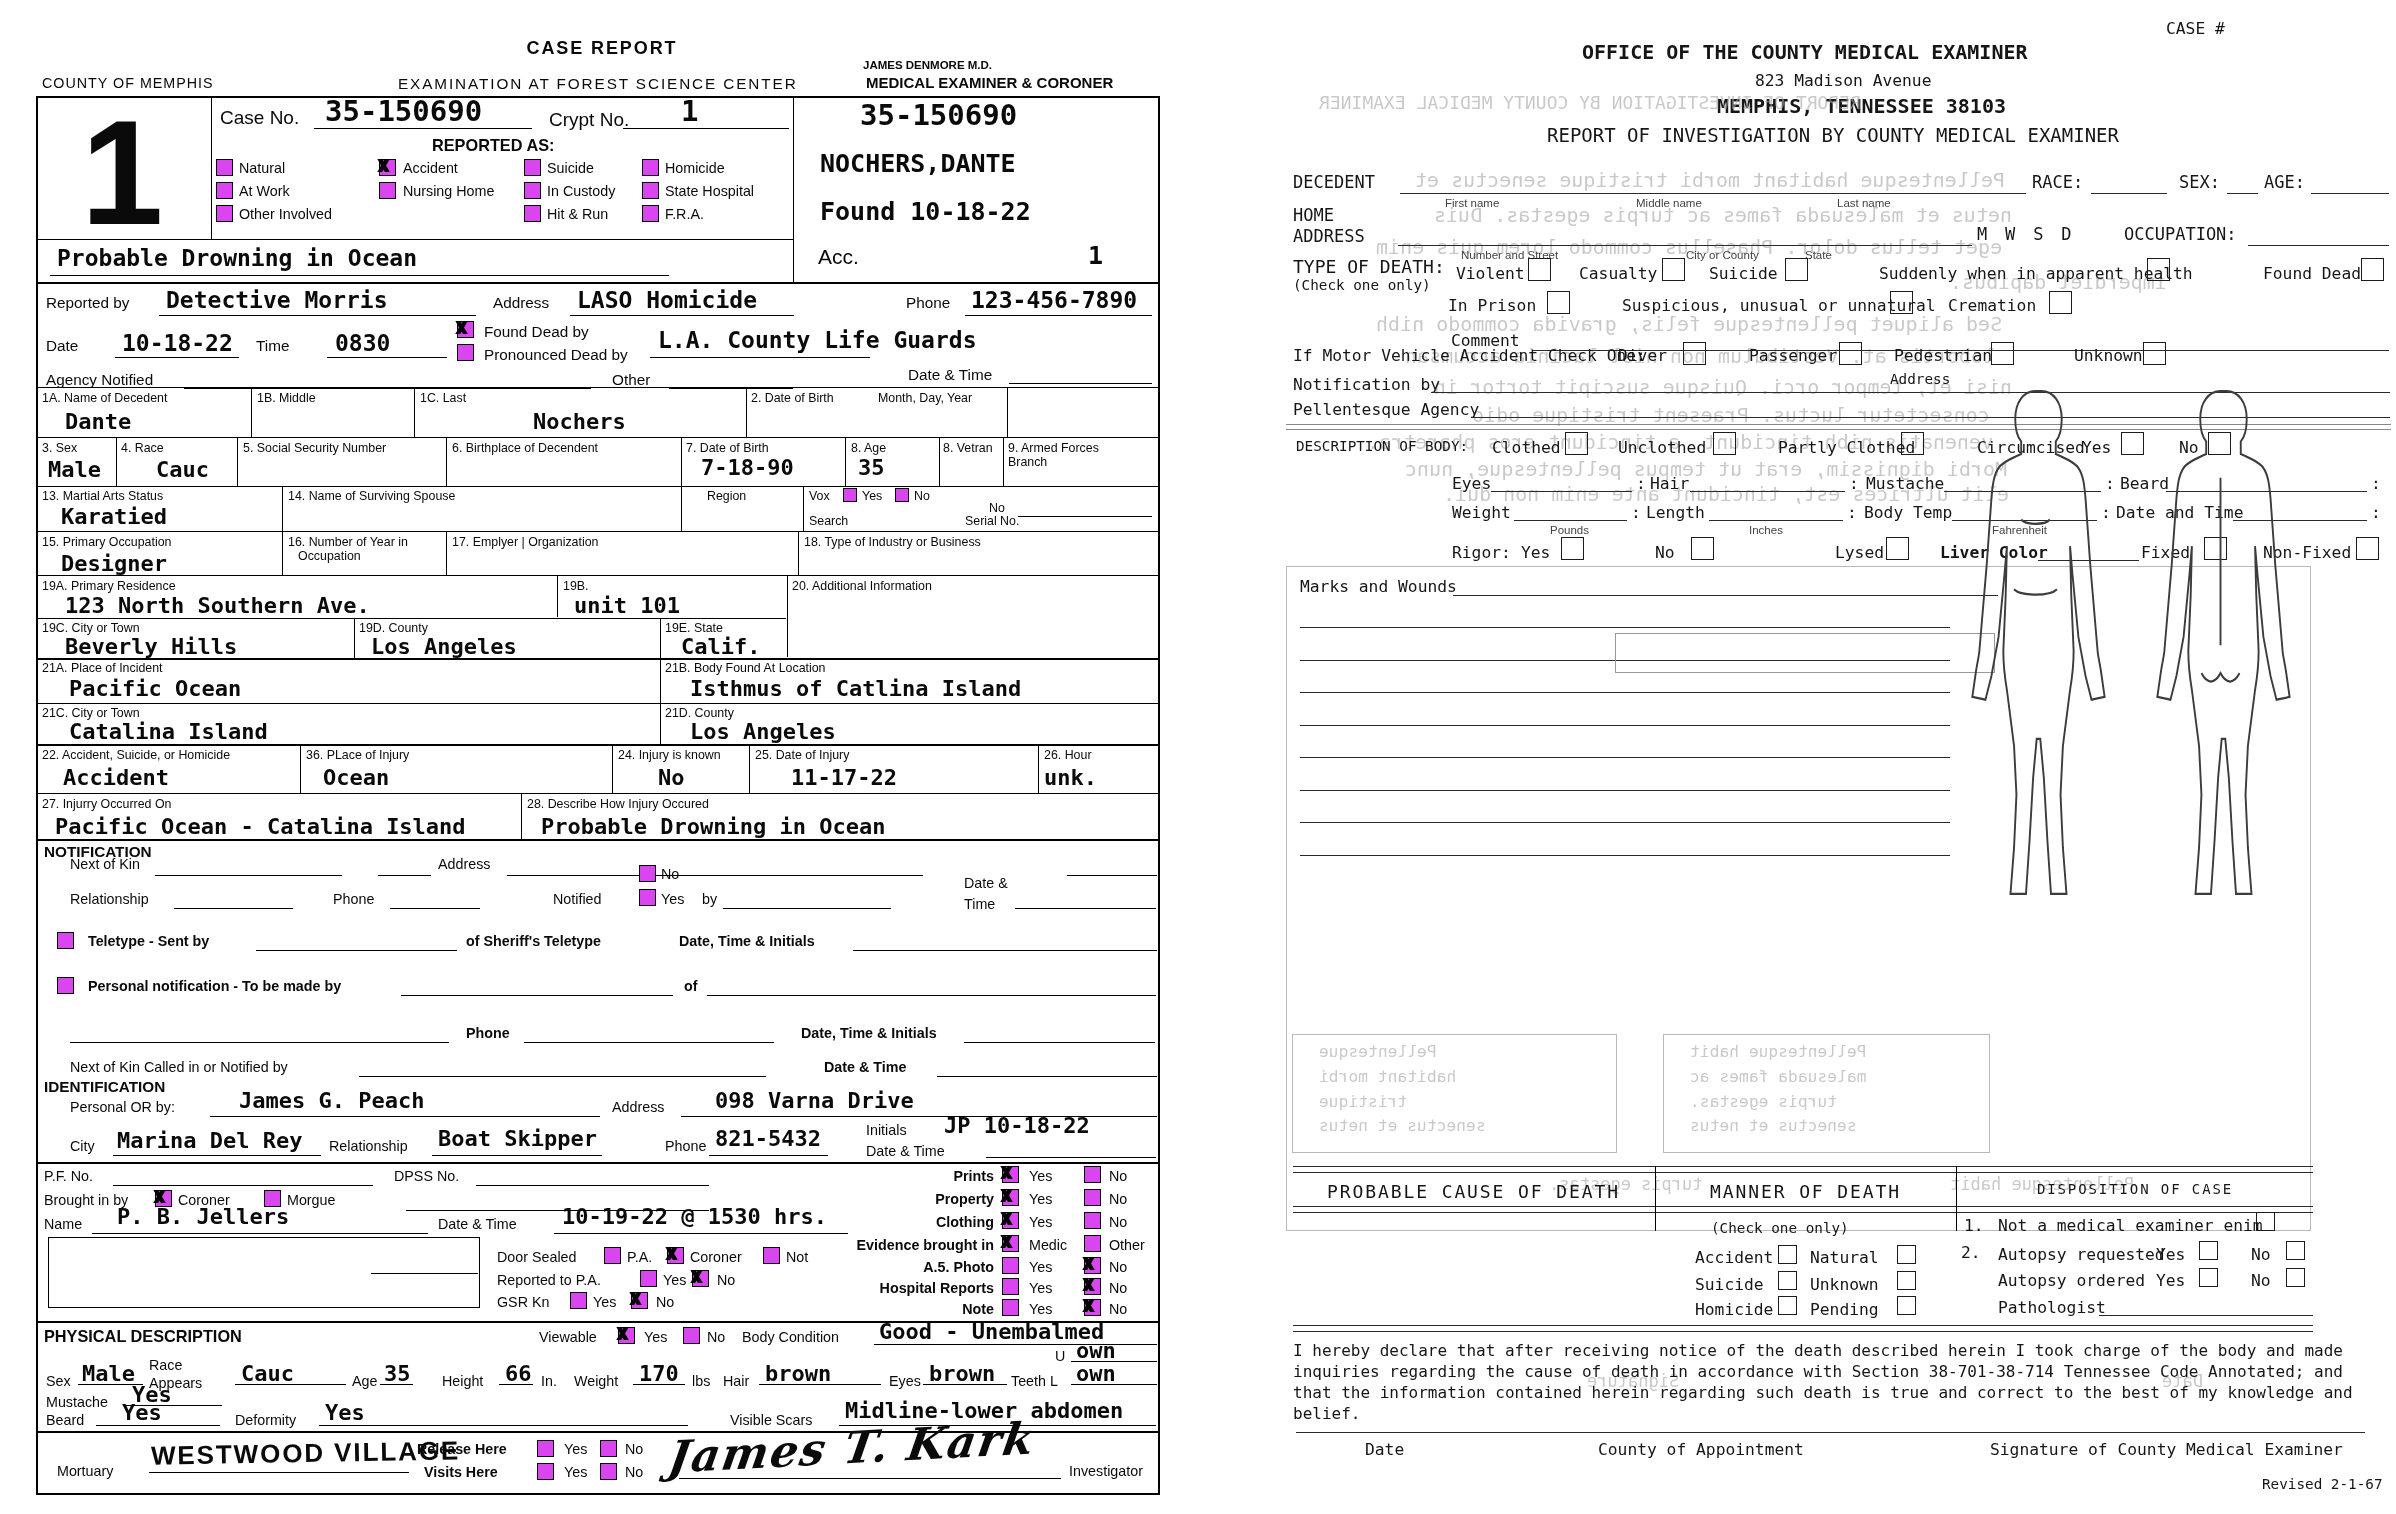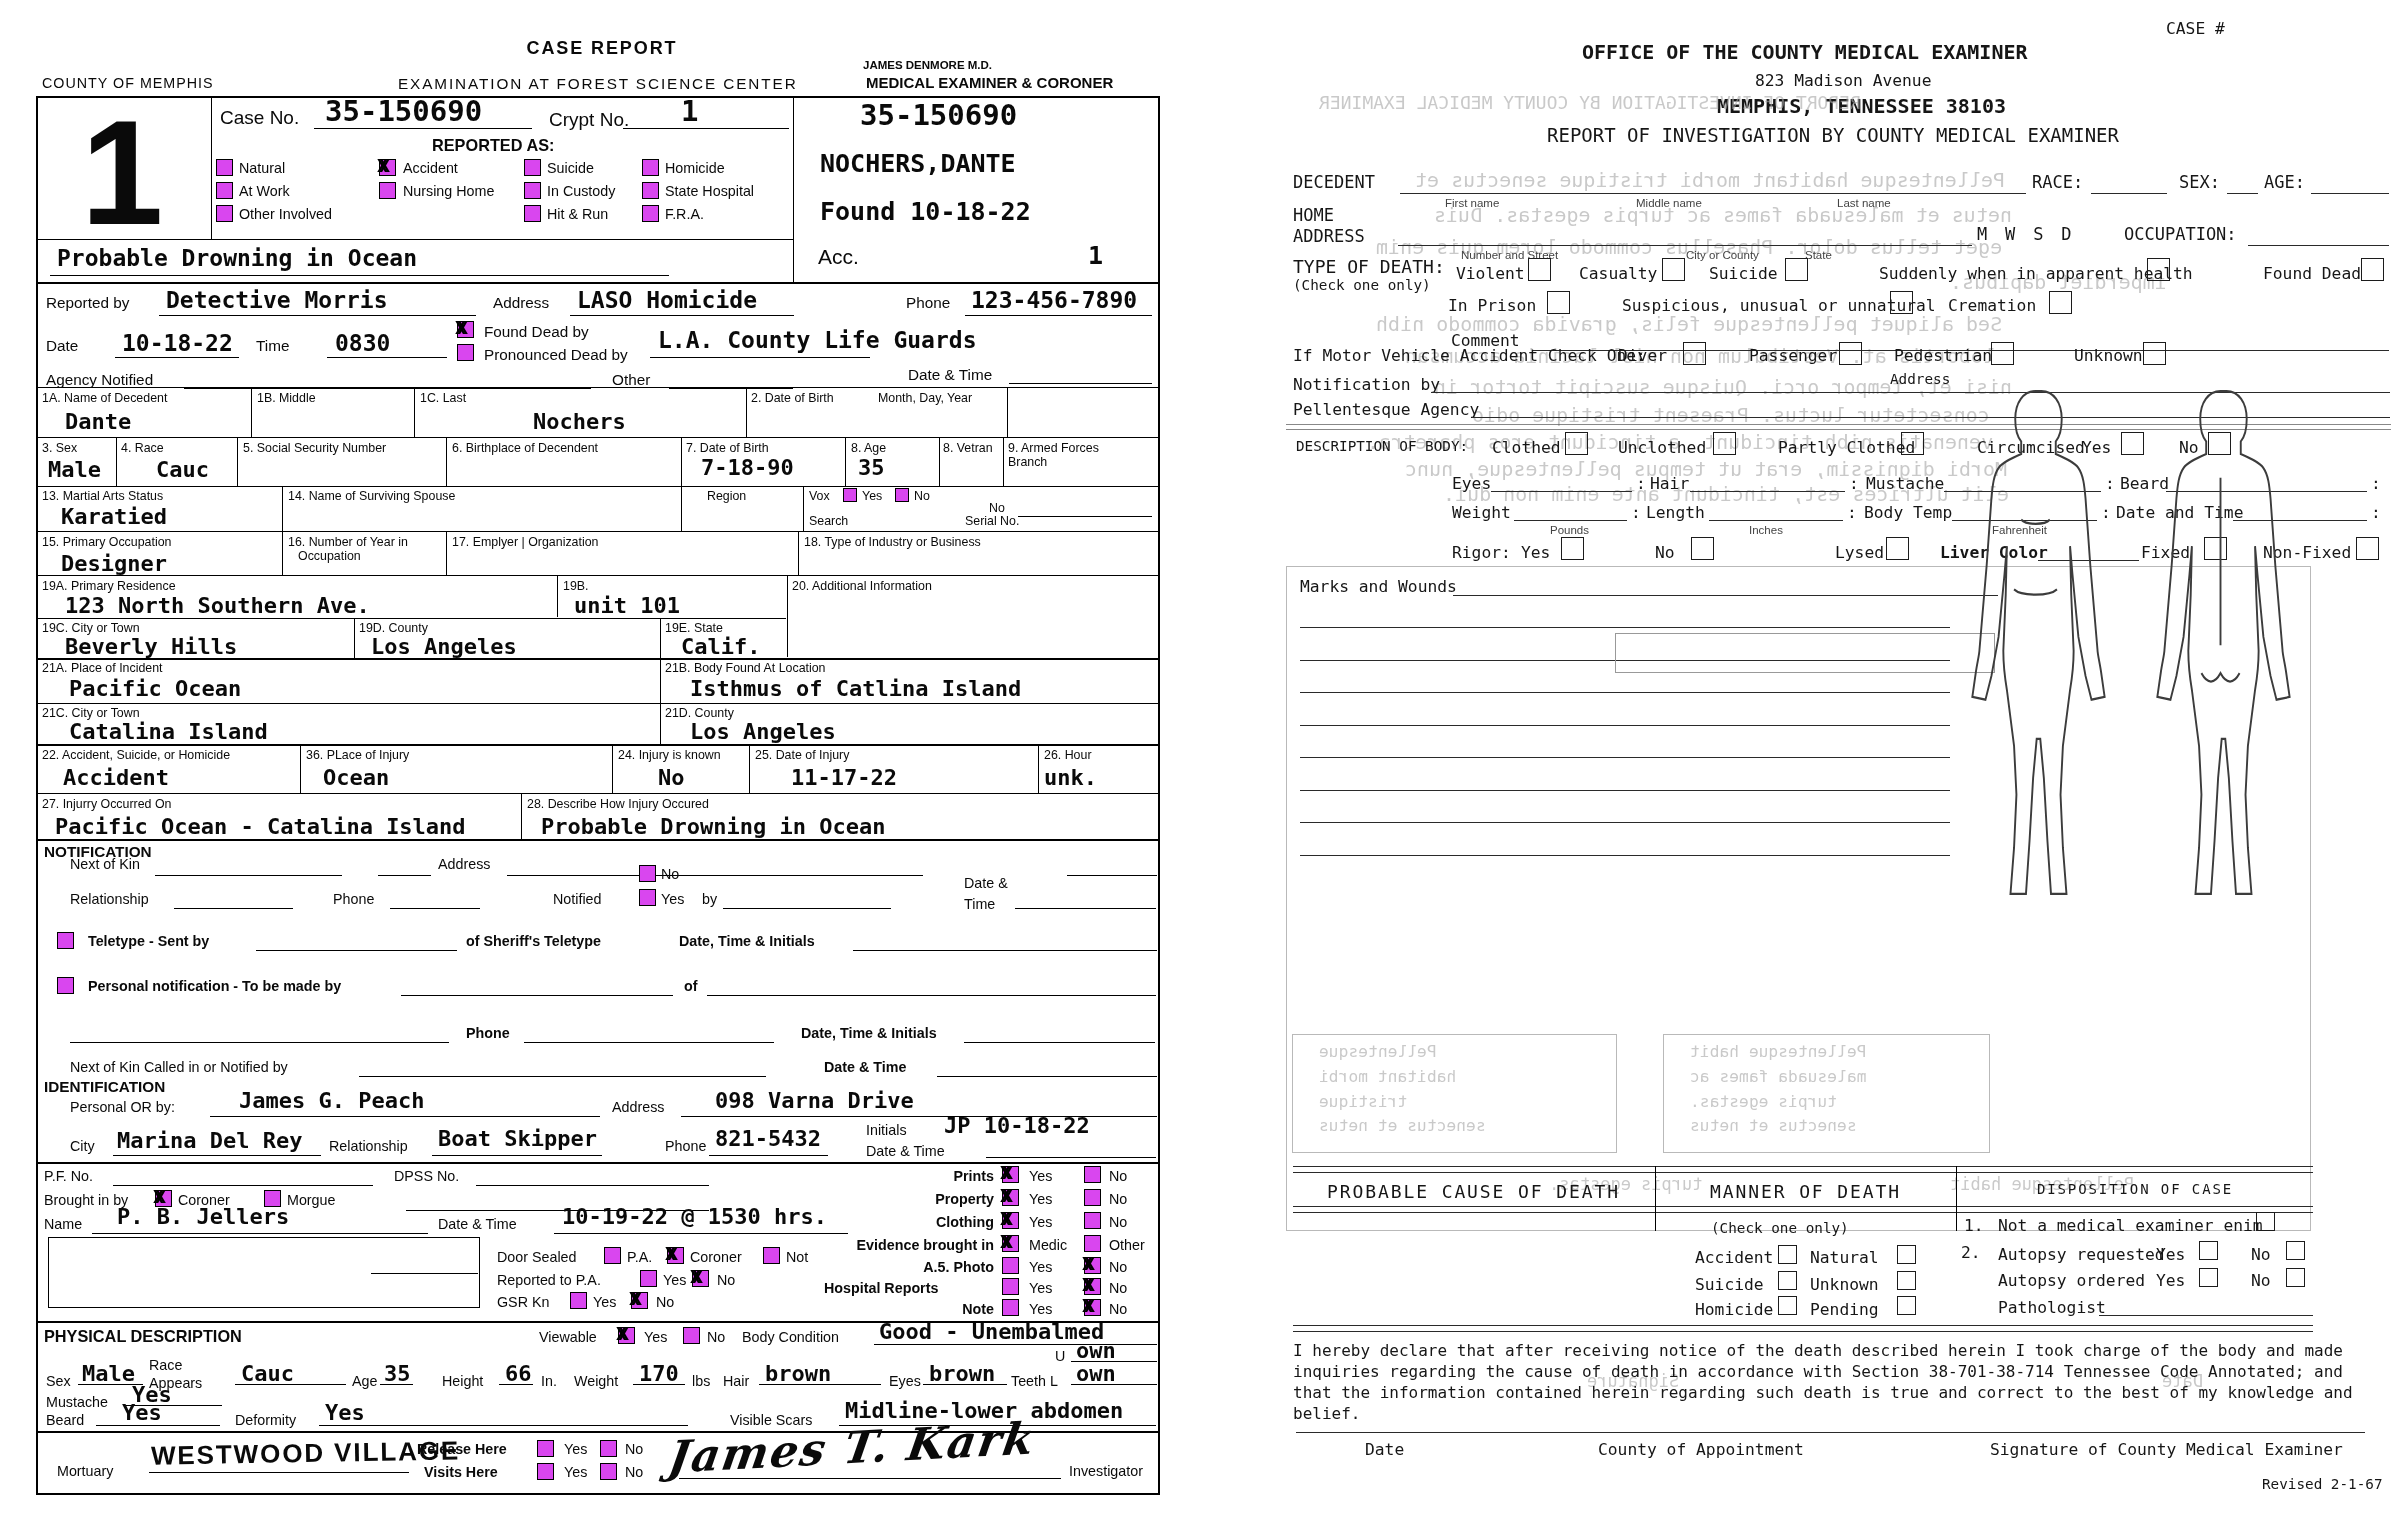--- a/index.html
+++ b/index.html
@@ -383,21 +383,21 @@
   <div class="a s" style="left:1029px;top:1237px">Medic</div>
   <span class="cb" style="left:1084px;top:1235px"></span>
   <div class="a s" style="left:1109px;top:1237px">Other</div>
   <div class="a s sb" style="left:824px;top:1259px;width:170px;text-align:right">A.5. Photo</div>
   <span class="cb" style="left:1002px;top:1257px"></span>
   <div class="a s" style="left:1029px;top:1259px">Yes</div>
   <span class="cb" style="left:1084px;top:1257px">
       <b class="xm">XX</b>
     </span>
   <div class="a s" style="left:1109px;top:1259px">No</div>
-  <div class="a s sb" style="left:824px;top:1280px;width:170px;text-align:left">Hospital Reports</div>
+  <div class="a s sb" style="left:824px;top:1280px;width:170px;text-align:right">Hospital Reports</div>
   <span class="cb" style="left:1002px;top:1278px"></span>
   <div class="a s" style="left:1029px;top:1280px">Yes</div>
   <span class="cb" style="left:1084px;top:1278px">
       <b class="xm">XX</b>
     </span>
   <div class="a s" style="left:1109px;top:1280px">No</div>
   <div class="a s sb" style="left:824px;top:1301px;width:170px;text-align:right">Note</div>
   <span class="cb" style="left:1002px;top:1299px"></span>
   <div class="a s" style="left:1029px;top:1301px">Yes</div>
   <span class="cb" style="left:1084px;top:1299px">

